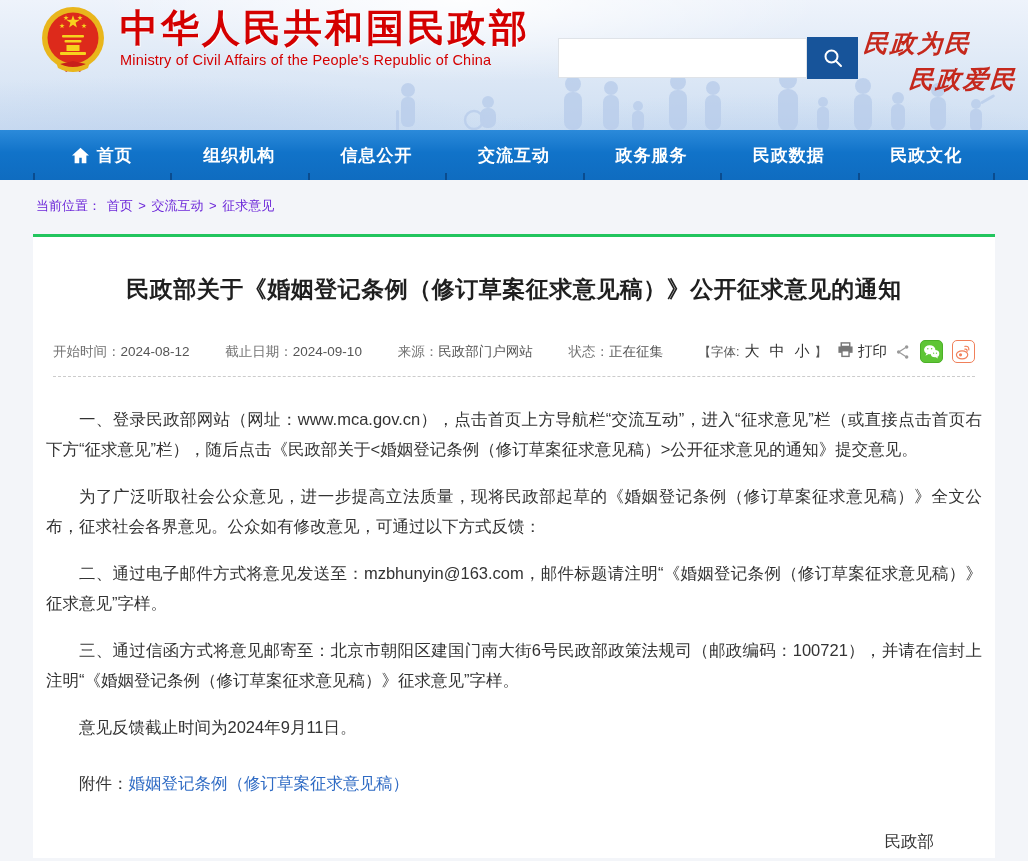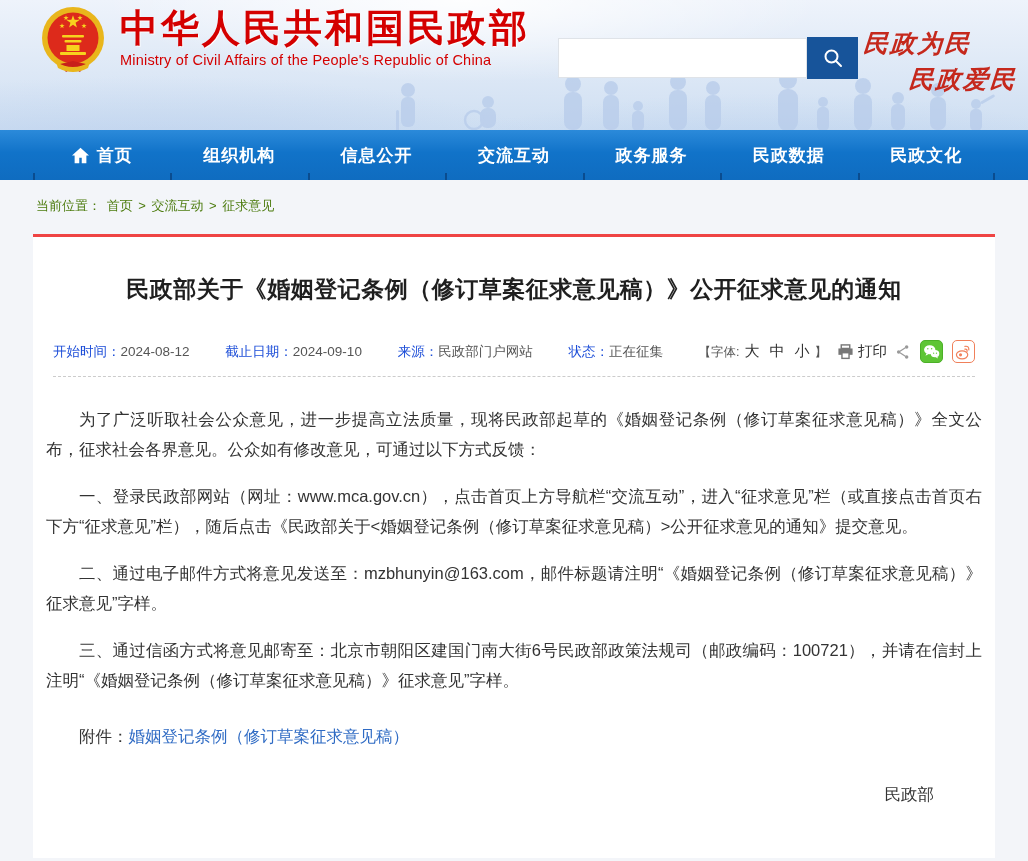--- a/index.html
+++ b/index.html
@@ -58,44 +58,44 @@
   }
   .nav-item::before {
     content: ""; position: absolute; left: 0; bottom: 0; width: 2px; height: 7px; background: #0a4c8f;
   }
   .nav-inner::after {
     content: ""; position: absolute; right: 0; bottom: 0; width: 2px; height: 7px; background: #0a4c8f;
   }
   .home-icon { width: 19px; height: 17px; margin-right: 7px; }
 
   
-  .breadcrumb { height: 54px; padding: 17px 0 0 36px; font-size: 13px; color: #4d7c0f; }
+  .breadcrumb { height: 54px; padding: 17px 0 0 36px; font-size: 13px; color: #6d28d9; }
   .breadcrumb span { margin-right: 2px; }
   .crumb-link { cursor: pointer; }
 
   
   .card {
-    margin: 0 33px; background: #fff; border-top: 3px solid #ef4444;
+    margin: 0 33px; background: #fff; border-top: 3px solid #22c55e;
     height: 624px; padding: 0 0 20px 0; position: relative;
   }
   .article-title {
     text-align: center; padding: 37px 70px 0; font-size: 23px; font-weight: bold;
     color: #1f1f1f; letter-spacing: .5px;
   }
   .meta-row {
     margin-top: 35px; padding: 0 20px; display: flex; justify-content: space-between;
     align-items: center; font-size: 13.5px; color: #555; white-space: nowrap;
   }
   .meta-left .meta-group { margin-right: 32px; }
-  .meta-label { color: #1d4ed8; }
+  .meta-label { color: #737373; }
   .meta-value { color: #555; }
   .meta-tools { display: flex; align-items: center; color: #444; }
   .font-ctrl { font-size: 12.5px; color: #555; display: flex; align-items: baseline; }
   .font-size-btn { font-size: 15px; color: #333; margin: 0 5px; cursor: pointer; }
-  .tool-print { display: flex; align-items: center; margin-left: 10px; cursor: pointer; }
+  .tool-print { display: flex; align-items: flex-start; margin-left: 10px; cursor: pointer; }
   .tool-print span { font-size: 14.5px; color: #333; margin-left: 4px; }
   .tool-share { margin-left: 8px; cursor: pointer; display: flex; align-items: center; }
   .badge { width: 23px; height: 23px; border-radius: 5px; margin-left: 9px; cursor: pointer;
            display: flex; align-items: center; justify-content: center; }
   .badge-wechat { background: #5ec535; border: 1px solid #4cb028; }
   .badge-weibo  { background: #fff; border: 1px solid #f0805a; }
   .dashed-sep { margin: 13px 20px 0; border-bottom: 1px dashed #ccc; }
 
   .article-body { padding: 27px 13px 0; font-size: 16.5px; color: #333; line-height: 30px; }
   .article-body p { text-indent: 2em; margin-bottom: 17px; text-align: justify; }
@@ -275,24 +275,25 @@
           <ellipse cx="10" cy="15" rx="8" ry="5.7" fill="none" stroke="#f0805a" stroke-width="1.7"></ellipse>
           <circle cx="7.8" cy="15" r="2.2" fill="#f0805a"></circle>
         </svg>
       </span>
     </div>
   </div>
 
   <div class="dashed-sep"></div>
 
   <div class="article-body">
+    <p>一、登录民政部网站（网址：www.mca.gov.cn），点击首页上方导航栏“交流互动”，进入“征求意见”栏（或直接点击首页右下方“征求意见”栏），随后点击《民政部关于&lt;婚姻登记条例（修订草案征求意见稿）&gt;公开征求意见的通知》提交意见。</p>
     <p>为了广泛听取社会公众意见，进一步提高立法质量，现将民政部起草的《婚姻登记条例（修订草案征求意见稿）》全文公布，征求社会各界意见。公众如有修改意见，可通过以下方式反馈：</p>
-    <p>一、登录民政部网站（网址：www.mca.gov.cn），点击首页上方导航栏“交流互动”，进入“征求意见”栏（或直接点击首页右下方“征求意见”栏），随后点击《民政部关于&lt;婚姻登记条例（修订草案征求意见稿）&gt;公开征求意见的通知》提交意见。</p>
     <p>二、通过电子邮件方式将意见发送至：mzbhunyin@163.com，邮件标题请注明“《婚姻登记条例（修订草案征求意见稿）》征求意见”字样。</p>
     <p>三、通过信函方式将意见邮寄至：北京市朝阳区建国门南大街6号民政部政策法规司（邮政编码：100721），并请在信封上注明“《婚姻登记条例（修订草案征求意见稿）》征求意见”字样。</p>
+    <p>意见反馈截止时间为2024年9月11日。</p>
     <p class="attachment">
       <span>附件：</span><a>婚姻登记条例（修订草案征求意见稿）</a>
     </p>
     <div class="sign-block">
       <span class="sign-name">民政部</span>
       
     </div>
   </div>
 </div>
 

